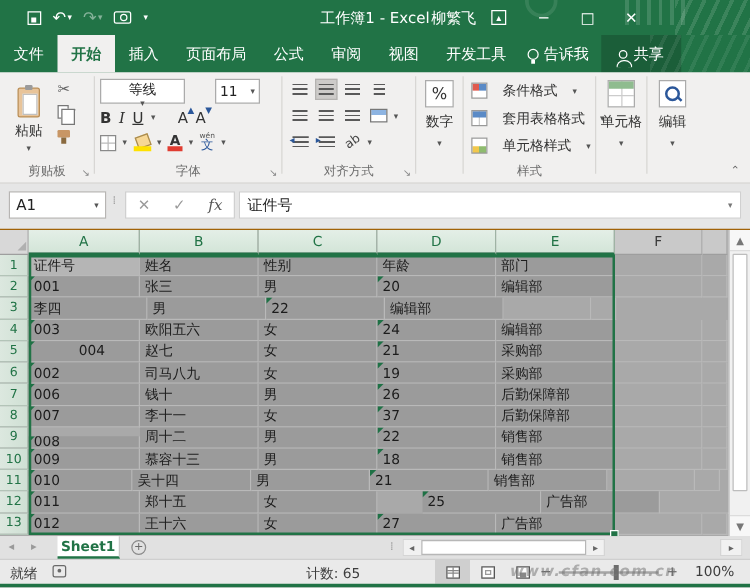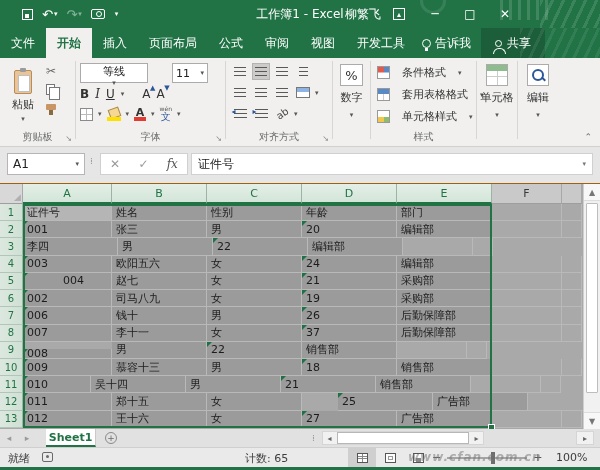--- a/index.html
+++ b/index.html
@@ -492,39 +492,40 @@
           <div class="gc sel" style="width: 95px;">李十一</div>
           <div class="gc sel" style="width: 95px;">女</div>
           <div class="gc sel tri" style="width: 95px;">37</div>
           <div class="gc sel" style="width: 95px;">后勤保障部</div>
           <div class="gc unsel" style="width: 70px;"></div>
           <div class="gc unsel" style="width: 20px;"></div>
         </div>
         <div class="grow">
           <div class="gc rowhdr" style="width: 23px;">9</div>
           <div class="gc sel tri" style="width: 89px; margin-top: 7px;">008</div>
+          <div class="gc sel" style="width: 95px;">周十二</div>
           <div class="gc sel" style="width: 95px;">男</div>
           <div class="gc sel tri" style="width: 95px;">22</div>
           <div class="gc sel" style="width: 95px;">销售部</div>
           <div class="gc unsel" style="width: 70px;"></div>
           <div class="gc unsel" style="width: 20px;"></div>
         </div>
         <div class="grow">
           <div class="gc rowhdr" style="width: 23px;">10</div>
           <div class="gc sel tri" style="width: 89px;">009</div>
           <div class="gc sel" style="width: 95px;">慕容十三</div>
           <div class="gc sel" style="width: 95px;">男</div>
           <div class="gc sel tri" style="width: 95px;">18</div>
           <div class="gc sel" style="width: 95px;">销售部</div>
           <div class="gc unsel" style="width: 70px;"></div>
           <div class="gc unsel" style="width: 20px;"></div>
         </div>
         <div class="grow">
           <div class="gc rowhdr" style="width: 23px;">11</div>
-          <div class="gc sel tri" style="width: 68px;">010</div>
+          <div class="gc sel tri" style="width: 83px;">010</div>
           <div class="gc sel" style="width: 95px;">吴十四</div>
           <div class="gc sel" style="width: 95px;">男</div>
           <div class="gc sel tri" style="width: 95px;">21</div>
           <div class="gc sel" style="width: 95px;">销售部</div>
           <div class="gc unsel" style="width: 70px;"></div>
           <div class="gc unsel" style="width: 20px;"></div>
         </div>
         <div class="grow">
           <div class="gc rowhdr" style="width: 23px;">12</div>
           <div class="gc sel tri" style="width: 89px;">011</div>

